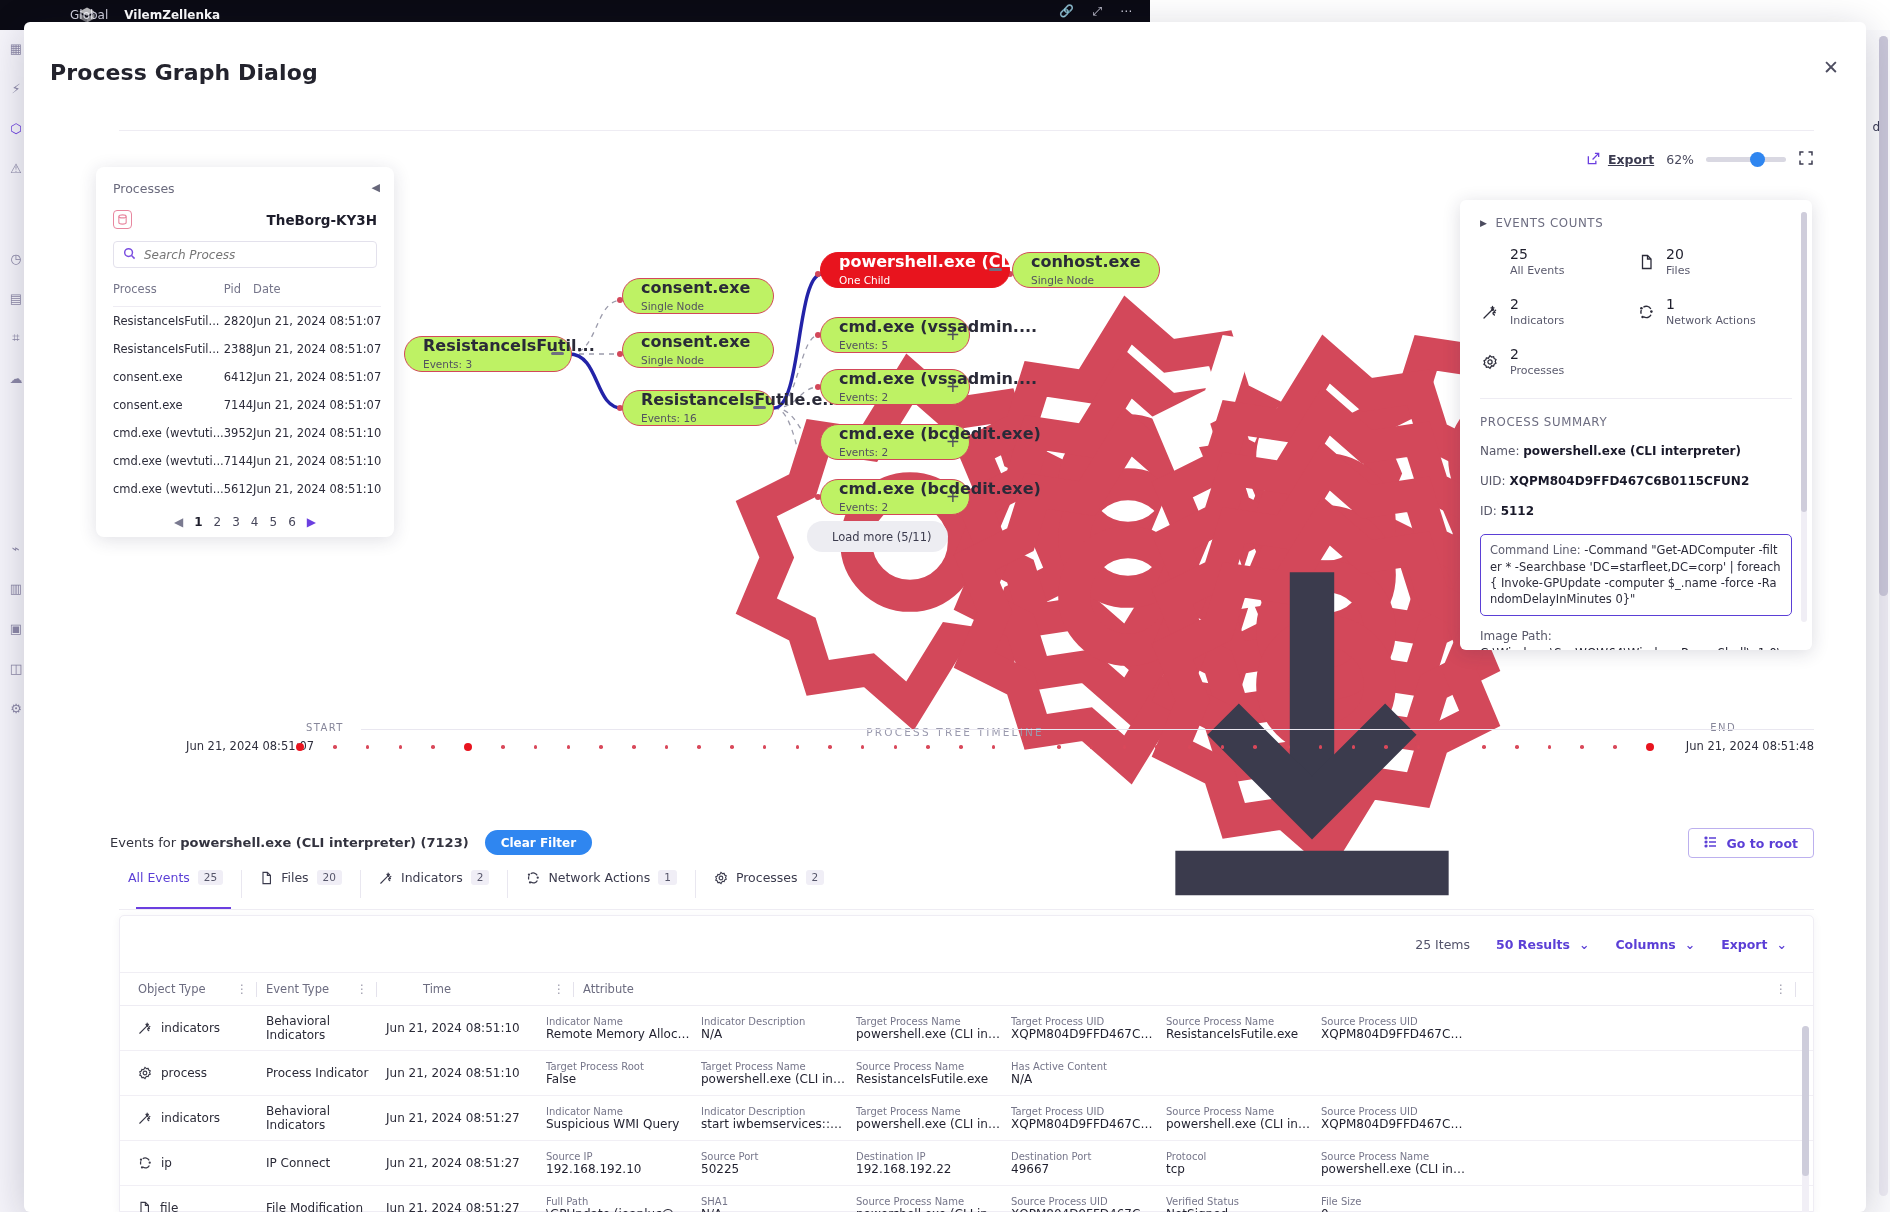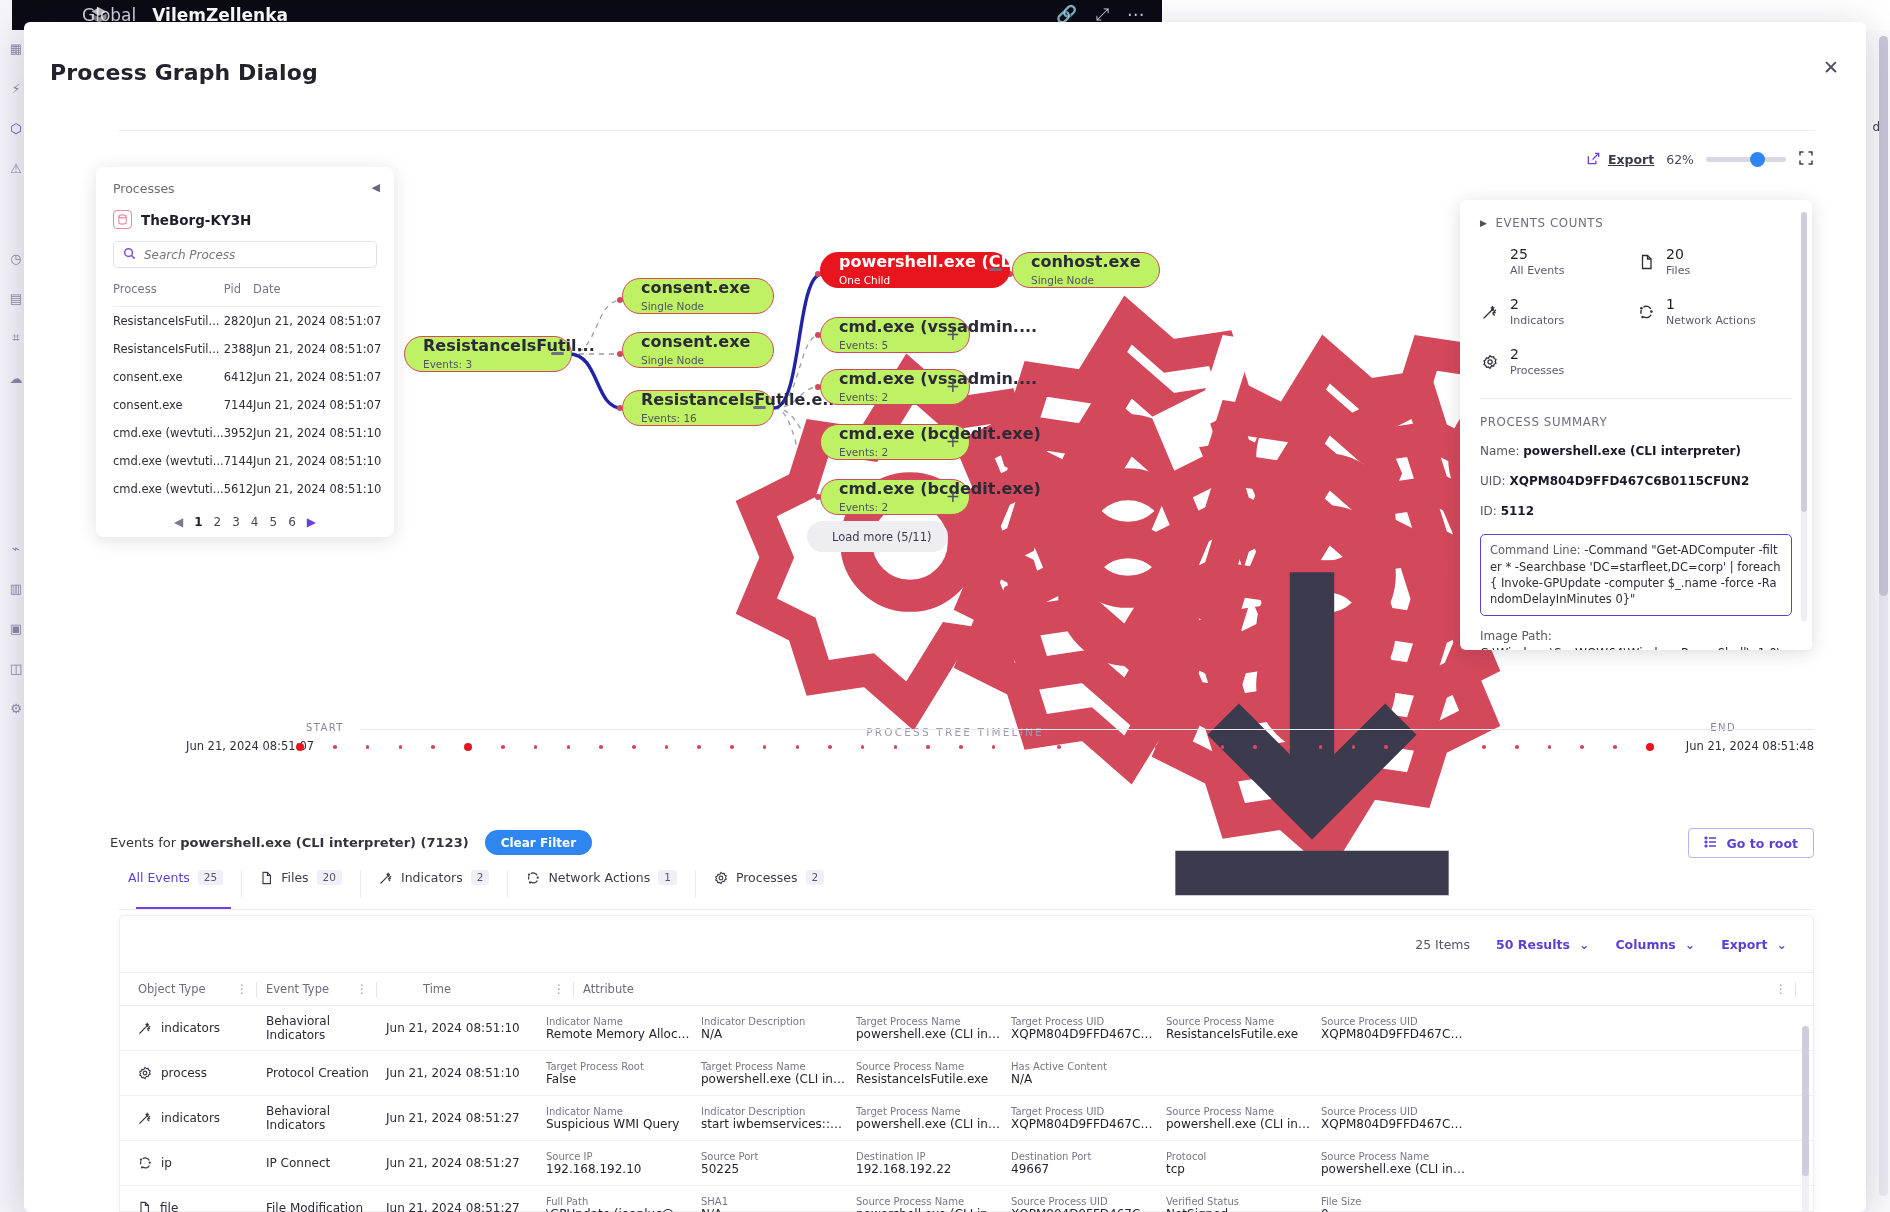--- a/index.html
+++ b/index.html
@@ -7,24 +7,24 @@
   body {
     font-family: "DejaVu Sans", "Liberation Sans", sans-serif;
     background:#ffffff;
     color:#23232d;
     font-size:13px;
     position:relative;
   }
   
   #app-bg { position:absolute; inset:0; background:#ffffff; }
   #app-topbar {
-    position:absolute; left:12px; top:0; width:1150px; height:30px;
+    position:absolute; left:0; top:0; width:1150px; height:30px;
     background:#0b0b14; color:#cfcfdd;
     display:flex; align-items:center; gap:16px; padding-left:70px;
-    font-size:17px;
+    font-size:12px;
   }
   #app-topbar .cube { position:absolute; left:78px; top:6px; width:18px; height:18px; opacity:.85;}
   #app-leftrail {
     position:absolute; left:0; top:0; width:32px; height:1212px;
     background:#f5f4fa; border-right:1px solid #e6e4ef;
   }
   .rail-ico { width:32px; height:40px; display:flex; align-items:center; justify-content:center; color:#8d89a8; }
   #topright-icons { position:absolute; right:18px; top:4px; display:flex; gap:18px; color:#cfcfdd; }
   #bg-right-strip { position:absolute; right:0; top:30px; width:30px; bottom:0; background:#fbfbfd; }
   #bg-text-d { position:absolute; right:10px; top:120px; color:#3a3a55; font-size:12px;}
@@ -64,21 +64,21 @@
   .fs-ico { color:#3c3c50; }
 
   
   #proc-panel {
     position:absolute; left:72px; top:145px; width:298px; height:370px;
     background:#fff; border-radius:8px; box-shadow:0 3px 18px rgba(35,35,70,.14);
     padding:14px 17px 0 17px;
   }
   #proc-panel .hdr { font-size:12.5px; color:#6a6a7d; }
   #proc-collapse { position:absolute; right:14px; top:14px; color:#67677a; font-size:11px; cursor:pointer;}
-  #host-row { display:flex; align-items:center; gap:9px; margin-top:14px; }
+  #host-row { display:flex; align-items:center; gap:9px; margin-top:14px;justify-content:space-between; }
   #host-ico {
     width:19px;height:19px;border:1.4px solid #e8879f;border-radius:4px;
     display:flex;align-items:center;justify-content:center;
   }
   #host-name { font-size:13.5px; font-weight:700; color:#1d1d2b;}
   #search-box {
     margin-top:12px; height:27px; border:1px solid #e3e1ec; border-radius:4px;
     display:flex; align-items:center; gap:8px; padding:0 9px;
   }
   #search-box .sico { color:#7b4fe0; }
@@ -791,21 +791,21 @@
         <div class="row">
           <div class="c-obj">
             <span class="i">
               <svg width="14" height="14" viewBox="0 0 16 16" fill="none" stroke="#3a3a48" stroke-width="1.25">
                 <path d="M8 1.6 9.6 3l2-.3.6 1.9 1.8.9-.8 1.9.8 1.9-1.8.9-.6 1.9-2-.3L8 14.4 6.4 13l-2 .3-.6-1.9-1.8-.9.8-1.9-.8-1.9 1.8-.9.6-1.9 2 .3Z"></path>
                 <circle cx="8" cy="8" r="2.1"></circle>
               </svg>
             </span>
             <span>process</span>
           </div>
-          <div class="c-evt">Protocol Creation</div>
+          <div class="c-evt">Process Indicator</div>
           <div class="c-time">Jun 21, 2024 08:51:10</div>
           <div class="attrs">
             <div class="attr">
               <div class="k">Target Process Root</div>
               <div class="v">False</div>
             </div>
             <div class="attr">
               <div class="k">Target Process Name</div>
               <div class="v">powershell.exe (CLI interp...</div>
             </div>

